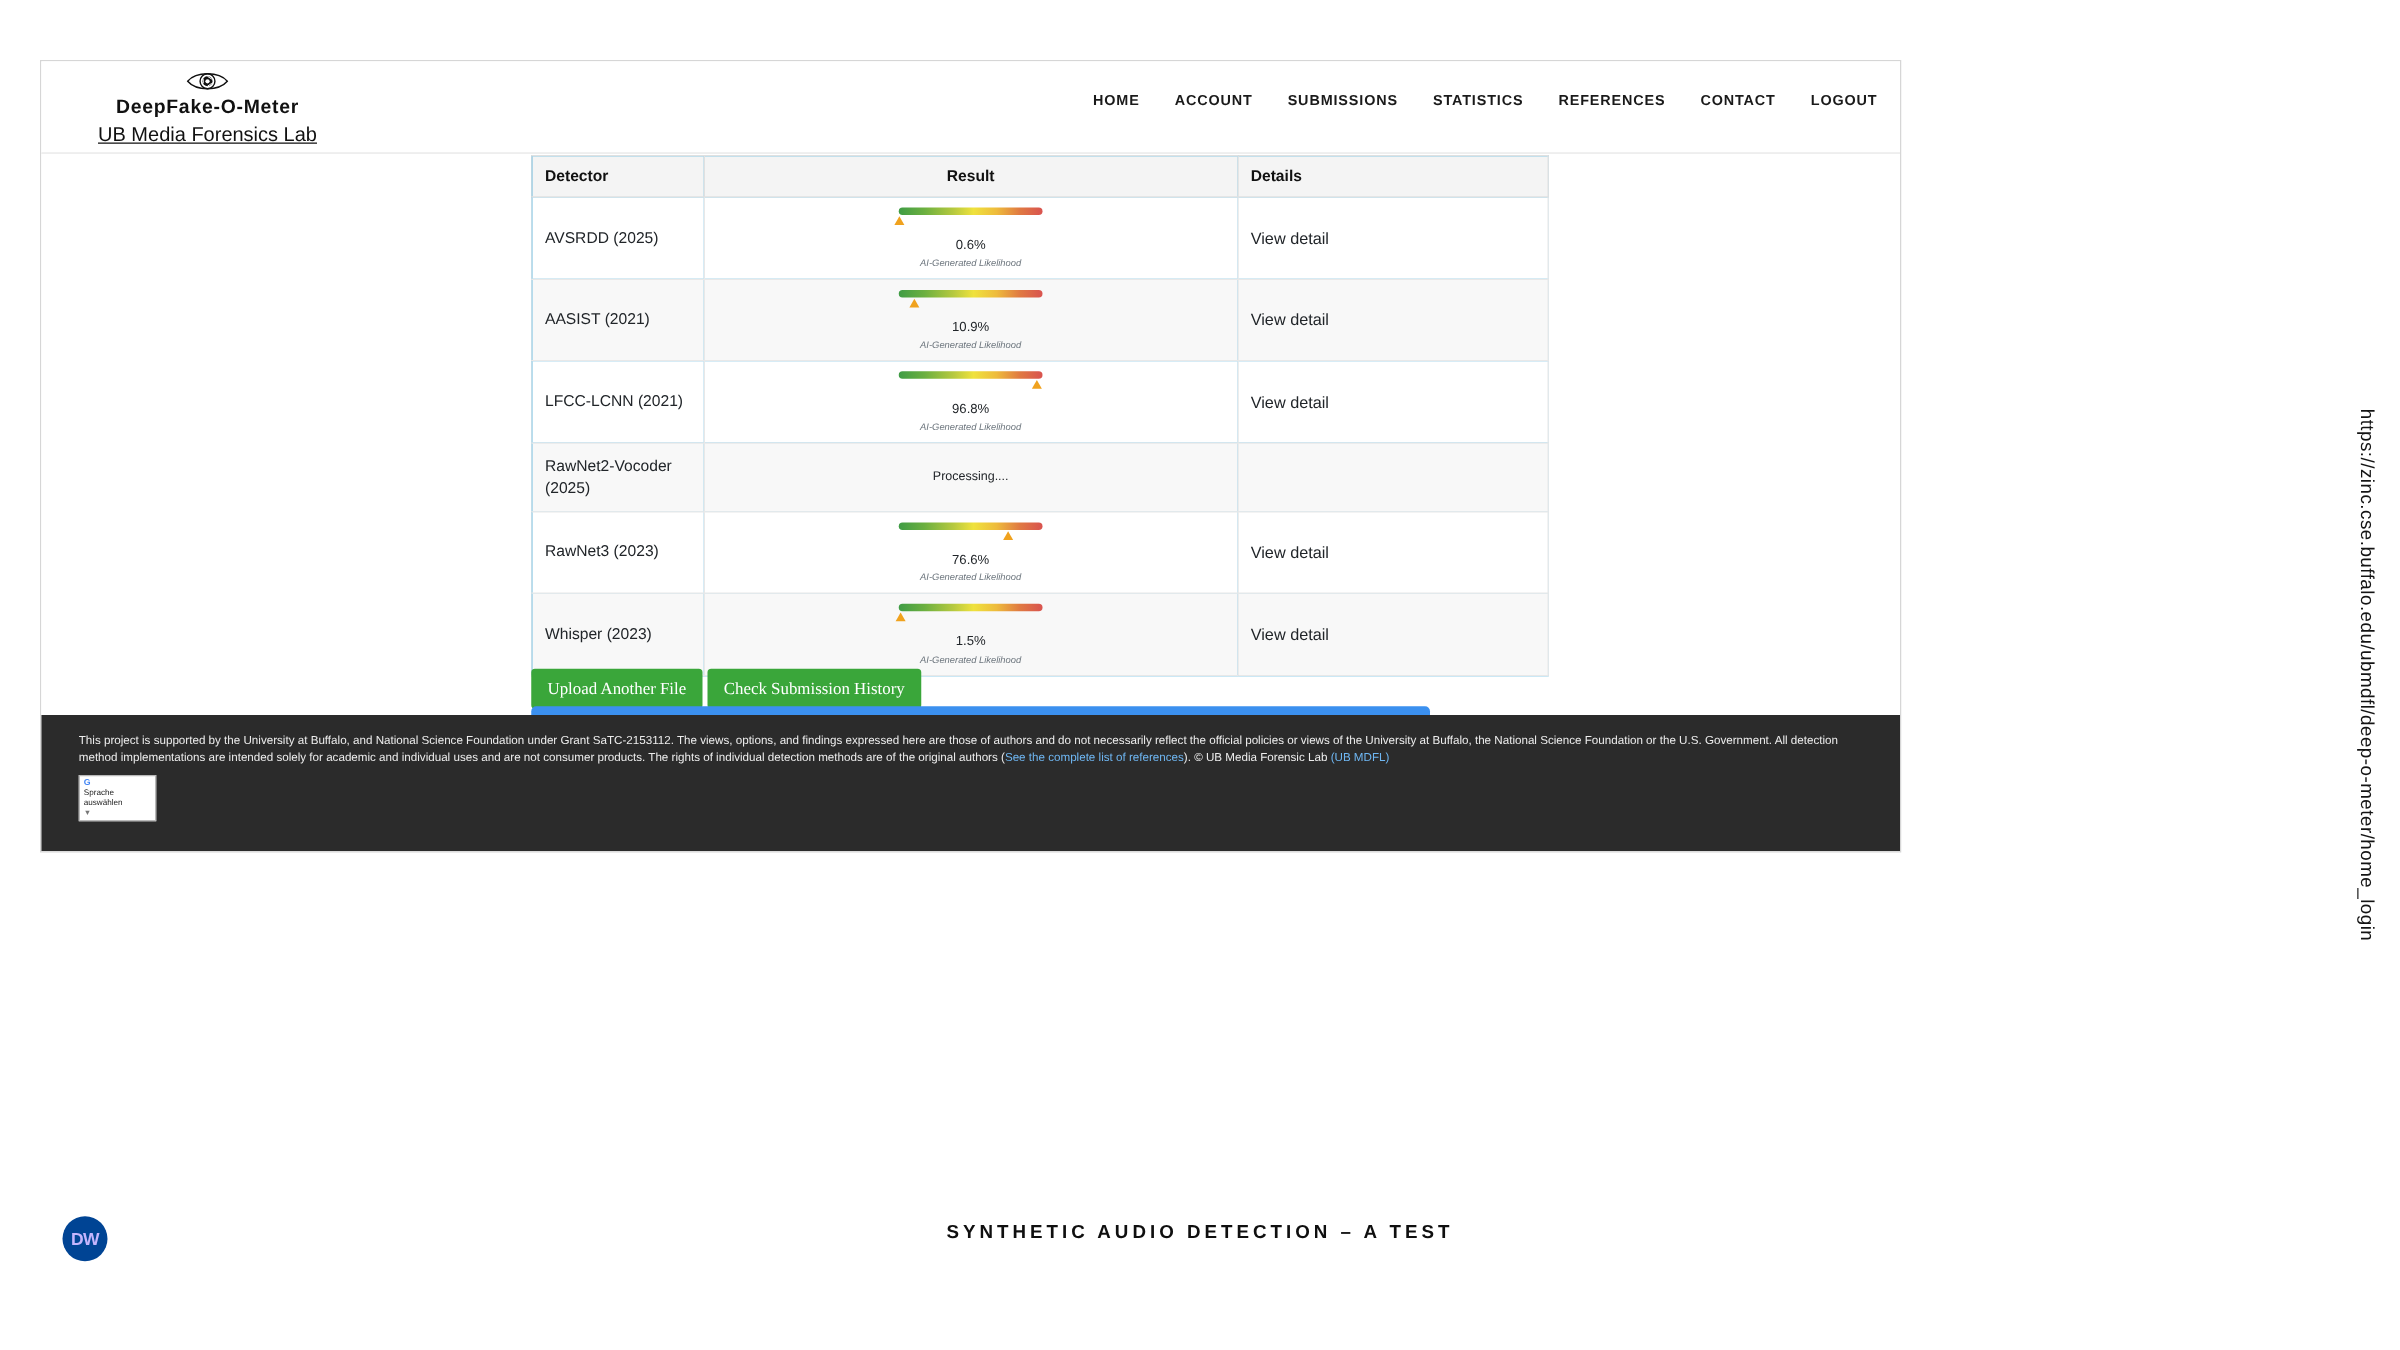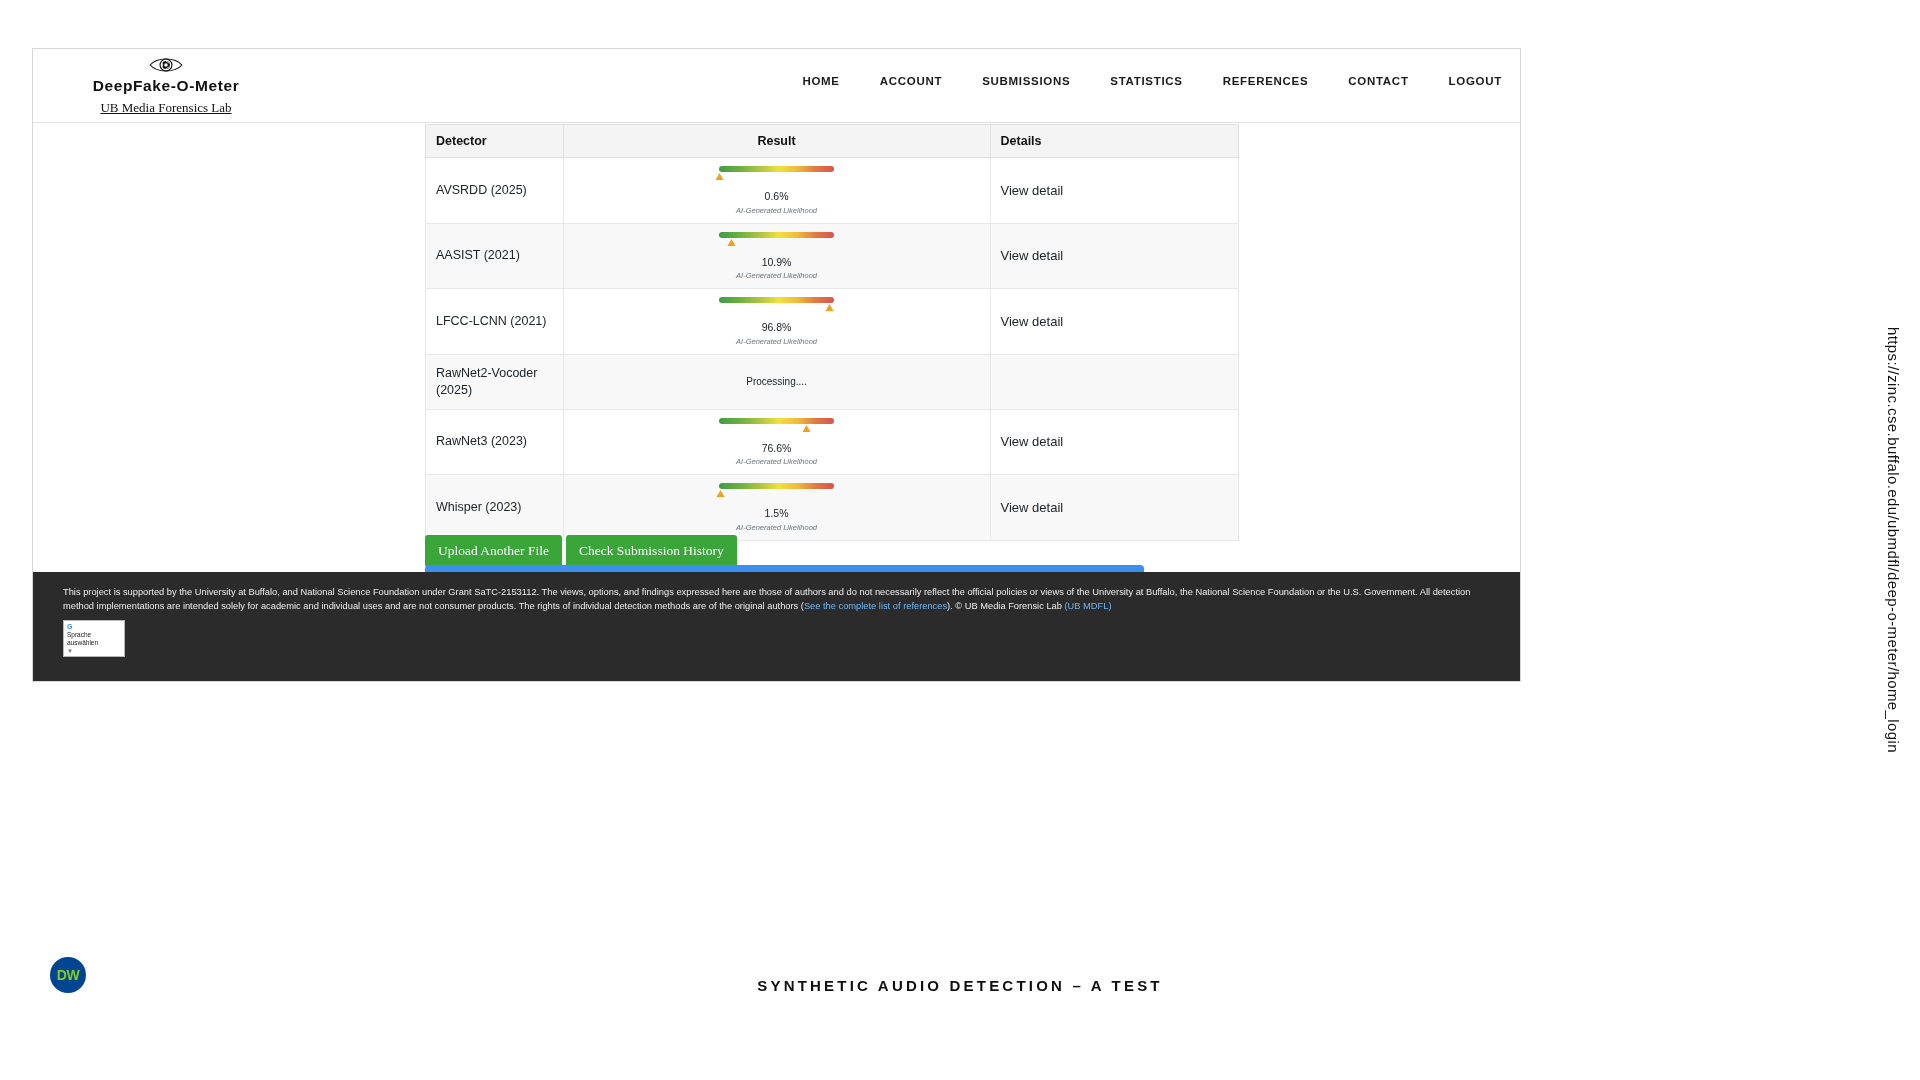--- a/index.html
+++ b/index.html
@@ -37,33 +37,32 @@
   }
   .brand-eye { display: block; margin: 0 auto 2px; width: 34px; height: 20px; }
   .brand-title {
     font-size: 15.5px;
     letter-spacing: 0.6px;
     color: #111;
     font-weight: 700;
     white-space: nowrap;
   }
   .brand-sub {
-    font-size: 13px;
+    font-size: 16px;
     color: #111;
     text-decoration: underline;
     margin-top: 5px;
     white-space: nowrap;
-    font-family: Liberation Serif, serif;
   }
 
   .main-nav {
     position: absolute;
     right: 18px; top: 26px;
     display: flex;
-    gap: 40px;
+    gap: 28px;
     align-items: center;
   }
   .nav-link {
     font-size: 11.5px;
     font-weight: 700;
     letter-spacing: 0.7px;
     color: #1a1a1a;
     text-decoration: none;
     white-space: nowrap;
     cursor: pointer;
@@ -236,25 +235,25 @@
 
   
   .bottom-band {
     position: absolute;
     left: 0; bottom: 0;
     width: 1920px; height: 200px;
     background: #ffffff;
   }
   .dw-logo {
     position: absolute;
-    left: 50px; bottom: 87px;
+    left: 50px; bottom: 71px;
     width: 36px; height: 36px;
     border-radius: 50%;
     background: #004494;
-    color: #84cc16;
+    color: #c4b5fd;
     font-size: 14px;
     font-weight: 700;
     letter-spacing: -0.5px;
     display: flex;
     align-items: center;
     justify-content: center;
   }
   .bottom-caption {
     position: absolute;
     left: 0; bottom: 86px;

